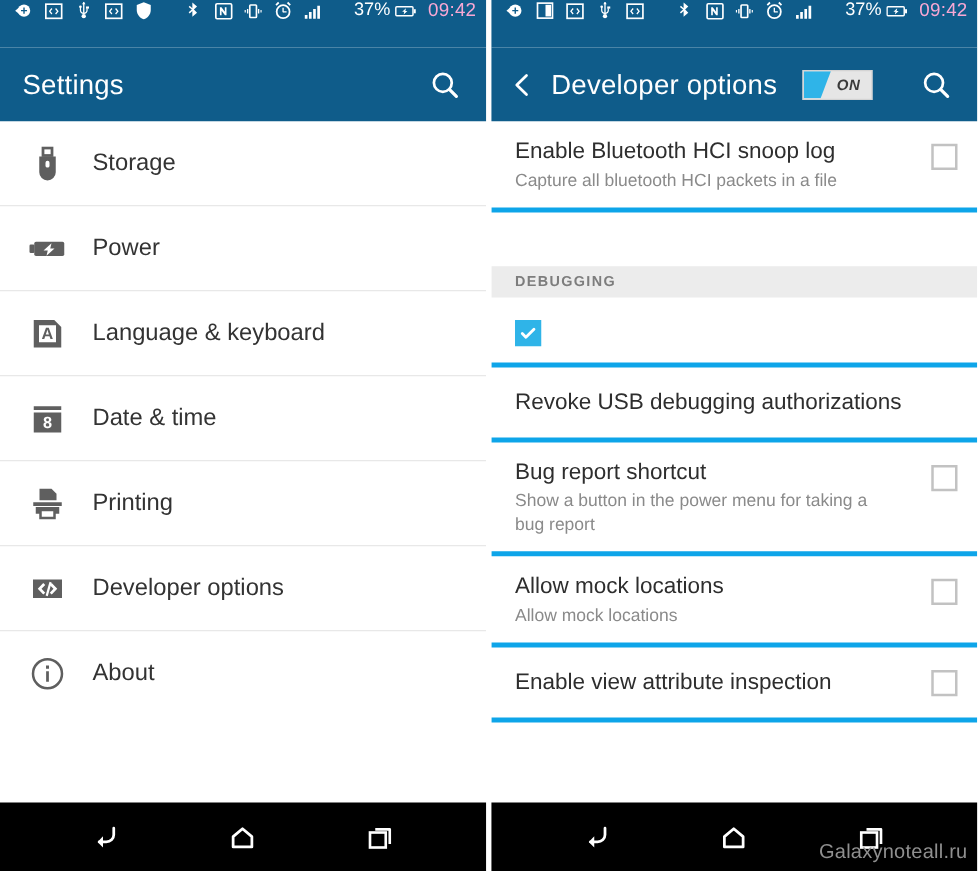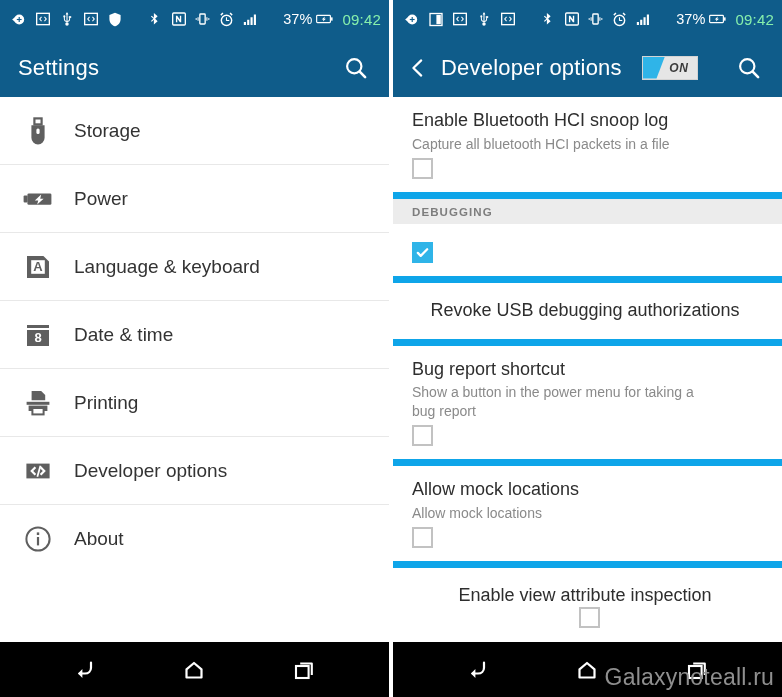--- a/index.html
+++ b/index.html
@@ -7,30 +7,30 @@
     width:782px;height:697px;overflow:hidden;
     font-family:"Liberation Sans","DejaVu Sans",sans-serif;
     -webkit-font-smoothing:antialiased;
   }
   .screens{display:flex;width:782px;height:697px;background:#ffffff;}
   .panel{width:389px;height:697px;display:flex;flex-direction:column;background:#ffffff;position:relative;overflow:hidden;}
   .panel.left{margin-right:4px;}
 
   
   .statusbar{
-    height:38px;background:#0f5c8a;display:flex;align-items:center;
+    height:38px;background:#0f5c8a;display:flex;align-items:flex-start;
     padding:0 8px 0 10px;box-sizing:border-box;color:#ffffff;flex:0 0 auto;gap:24px;
   }
   .sb-left{display:flex;align-items:center;gap:7px;}
   .sb-right{margin-left:auto;display:flex;align-items:center;gap:4px;}
   .sb-ico{display:inline-flex;align-items:center;justify-content:center;
     width:17px;height:17px;color:#ffffff;}
   .sb-ico svg{display:block;}
   .sb-pct{font-size:14.5px;letter-spacing:0.1px;color:#fff;line-height:1;}
-  .sb-clock{font-size:15px;color:#86efac;line-height:1;margin-left:5px;letter-spacing:0.2px;}
+  .sb-clock{font-size:15px;color:#f9a8d4;line-height:1;margin-left:5px;letter-spacing:0.2px;}
   .sb-spacer{width:9px;}
 
   
   .appbar{
     height:59px;background:#0f5c8a;display:flex;align-items:center;
     padding:0 16px 0 18px;box-sizing:border-box;flex:0 0 auto;position:relative;
   }
   .appbar .title{color:#ffffff;font-size:22px;font-weight:400;letter-spacing:0.2px;}
   .appbar.with-back{padding-left:10px;}
   .back-chevron{width:30px;height:30px;display:flex;align-items:center;justify-content:center;margin-right:8px;}
@@ -53,44 +53,44 @@
     padding-left:22px;border-bottom:1px solid #e8e8e8;
   }
   .menu-item:last-child{border-bottom:none;}
   .menu-ico{width:32px;height:32px;display:flex;align-items:center;justify-content:center;
     margin-right:20px;color:#595959;flex:0 0 auto;}
   .menu-lbl{font-size:19px;color:#333333;font-weight:400;}
 
   
   .row{
     display:flex;align-items:flex-start;box-sizing:border-box;
-    padding:13px 16px 13px 19px;border-bottom:7px solid #0ea5e9;min-height:50px;flex-direction:column;
+    padding:13px 16px 13px 19px;border-bottom:4px solid #0ea5e9;min-height:50px;
   }
   .row-text{flex:1 1 auto;min-width:0;padding-right:8px;}
   .row-title{font-size:18px;color:#2e2e2e;line-height:1.2;font-weight:400;}
   .row-sub{font-size:14px;color:#8a8a8a;line-height:1.32;margin-top:3px;}
   .row.no-sub{align-items:center;padding-top:17px;padding-bottom:17px;}
   .cbox{
     width:21px;height:21px;border:2px solid #c2c2c2;box-sizing:border-box;
     flex:0 0 auto;margin-top:5px;background:#fff;
   }
   .cbox.checked{border:none;background:#2fb4e8;display:flex;align-items:center;justify-content:center;}
   .section-hdr{
     background:#ececec;padding:7px 19px 6px 19px;font-size:11.5px;color:#7d7d7d;
-    letter-spacing:1.1px;font-weight:700;box-sizing:border-box;
+    letter-spacing:1.1px;font-weight:700;box-sizing:border-box;margin-top:43px;
   }
 
   
   .navbar{
     height:55px;background:#000000;display:flex;align-items:center;
     justify-content:space-around;flex:0 0 auto;position:relative;padding:0 30px;box-sizing:border-box;
   }
   .nav-btn{width:46px;height:46px;display:flex;align-items:center;justify-content:center;color:#ffffff;}
   .watermark{
-    position:absolute;right:8px;bottom:6px;color:#8f8f8f;font-size:23px;
+    position:absolute;right:8px;bottom:6px;color:#8f8f8f;font-size:16px;
     letter-spacing:0.2px;pointer-events:none;font-family:"Liberation Sans",sans-serif;
   }
 </style>
 </head>
 <body>
 
 <div class="screens">
 
   <div class="panel left">
 

